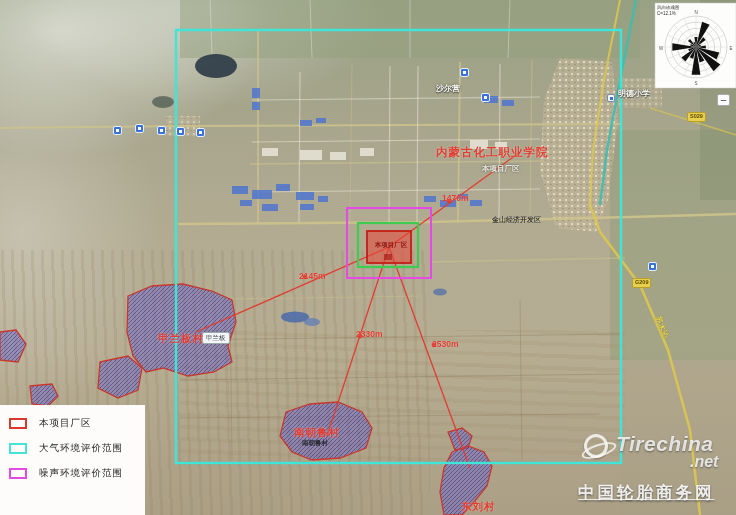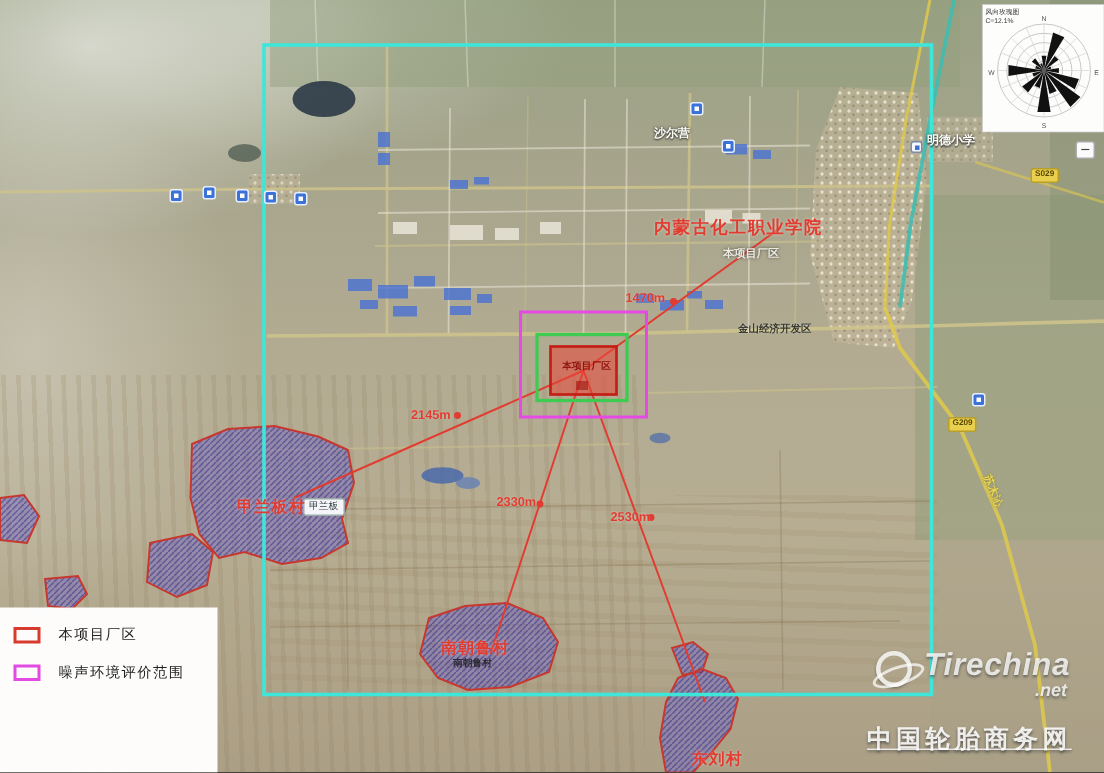--- a/index.html
+++ b/index.html
@@ -12,21 +12,21 @@
       radial-gradient(ellipse 200px 260px at 3% 45%, rgba(245,245,240,.30), rgba(255,255,255,0) 70%),
       linear-gradient(180deg,#99a184 0%,#a6a58c 22%,#b2ab92 45%,#b6ad93 68%,#ab9f85 100%);}
   .layer{position:absolute;inset:0;}
   .strips1{position:absolute;left:0;top:250px;width:430px;height:265px;
     background:repeating-linear-gradient(88deg, rgba(139,115,80,.16) 0 3px, rgba(0,0,0,0) 3px 10px);}
   .strips2{position:absolute;left:180px;top:330px;width:445px;height:135px;
     background:repeating-linear-gradient(2deg, rgba(150,125,85,.13) 0 4px, rgba(0,0,0,0) 4px 12px);}
   .lbl{position:absolute;white-space:nowrap;line-height:1;font-weight:bold;}
   .red-name{color:#e23b30;font-weight:bold;font-size:10.5px;letter-spacing:1px;text-shadow:0 0 2px rgba(255,255,255,.45);}
   .red-name-big{color:#e23b30;font-weight:bold;font-size:11.5px;letter-spacing:1px;text-shadow:0 0 2px rgba(255,255,255,.5);}
-  .dist{color:#e23b30;font-weight:bold;font-size:8.5px;text-shadow:0 0 1px rgba(255,255,255,.4);}
+  .dist{color:#e23b30;font-weight:bold;font-size:8.5px;text-shadow:0 0 1px rgba(255,255,255,.4);padding-left:25px;}
   .white-lbl{color:#fdfdf8;font-size:8px;text-shadow:0 0 2px rgba(40,40,40,.9),0 1px 1px rgba(40,40,40,.7);}
   .grey-lbl{color:#ece9df;font-size:7.5px;text-shadow:0 0 2px rgba(50,50,50,.9);}
   .dark-lbl{color:#3a3a30;font-size:7px;text-shadow:0 0 1px rgba(255,255,255,.5);}
   .tag-box{position:absolute;background:rgba(255,255,255,.92);border:1px solid #9aa;border-radius:2px;
     font-size:6.5px;color:#344;padding:1px 3px;line-height:1.2;}
   .shield{position:absolute;background:#e9cf4e;border:1px solid #b89f2a;border-radius:2px;
     font-size:5.5px;font-weight:bold;color:#5a4a00;padding:1px 2px;line-height:1;}
   .road-name{position:absolute;color:#e8d455;font-size:7.5px;font-weight:bold;
     text-shadow:0 0 1px rgba(80,70,0,.6);transform:rotate(68deg);transform-origin:left top;}
   .poi{position:absolute;width:9px;height:9px;background:#3a72d8;border:1px solid #e8eefc;border-radius:2px;}
@@ -48,21 +48,21 @@
   .legend-row span{font-size:9.5px;color:#222;letter-spacing:1px;}
   
   .wm{position:absolute;left:578px;top:430px;width:158px;color:rgba(252,252,252,.82);text-decoration:underline;}
   .wm-top{position:relative;height:36px;}
   .wm-logo{position:absolute;left:6px;top:4px;width:24px;height:24px;border:3px solid rgba(252,252,252,.8);
     border-radius:50%;box-shadow:0 1px 2px rgba(60,60,60,.5);}
   .wm-logo::after{content:"";position:absolute;left:-6px;top:7px;width:32px;height:9px;
     border:2px solid rgba(252,252,252,.75);border-radius:50%;transform:rotate(-18deg);}
   .wm-brand{position:absolute;left:38px;top:2px;font-size:21px;font-weight:bold;font-style:italic;
     letter-spacing:.5px;text-shadow:0 1px 2px rgba(60,60,60,.65);}
-  .wm-tld{position:absolute;left:112px;top:23px;font-size:12px;font-weight:bold;font-style:italic;
+  .wm-tld{position:absolute;left:112px;top:23px;font-size:16px;font-weight:bold;font-style:italic;
     text-shadow:0 1px 2px rgba(60,60,60,.65);}
   .wm-sub{margin-top:16px;font-size:16.5px;font-weight:bold;letter-spacing:3px;color:rgba(255,255,255,.88);
     text-shadow:0 1px 2px rgba(60,60,60,.75);}
   .proj-lbl{position:absolute;left:368px;top:241px;width:46px;text-align:center;color:#8f1410;
     font-size:6.5px;font-weight:bold;letter-spacing:0;line-height:1.1;}
 </style>
 </head>
 <body>
 
 <div class="stage">
@@ -283,20 +283,24 @@
   <div class="proj-lbl">本项目厂区</div>
 
   <div class="zoom-btn">−</div>
 
   <div class="legend">
     <div class="legend-row">
       <div class="sw sw-red"></div>
       <span>本项目厂区</span>
     </div>
     <div class="legend-row">
+      <div class="sw sw-cyan"></div>
+      <span>大气环境评价范围</span>
+    </div>
+    <div class="legend-row">
       <div class="sw sw-magenta"></div>
       <span>噪声环境评价范围</span>
     </div>
   </div>
 
   <div class="wm">
     <div class="wm-top">
       <div class="wm-logo"></div>
       <div class="wm-brand">Tirechina</div>
       <div class="wm-tld">.net</div>

